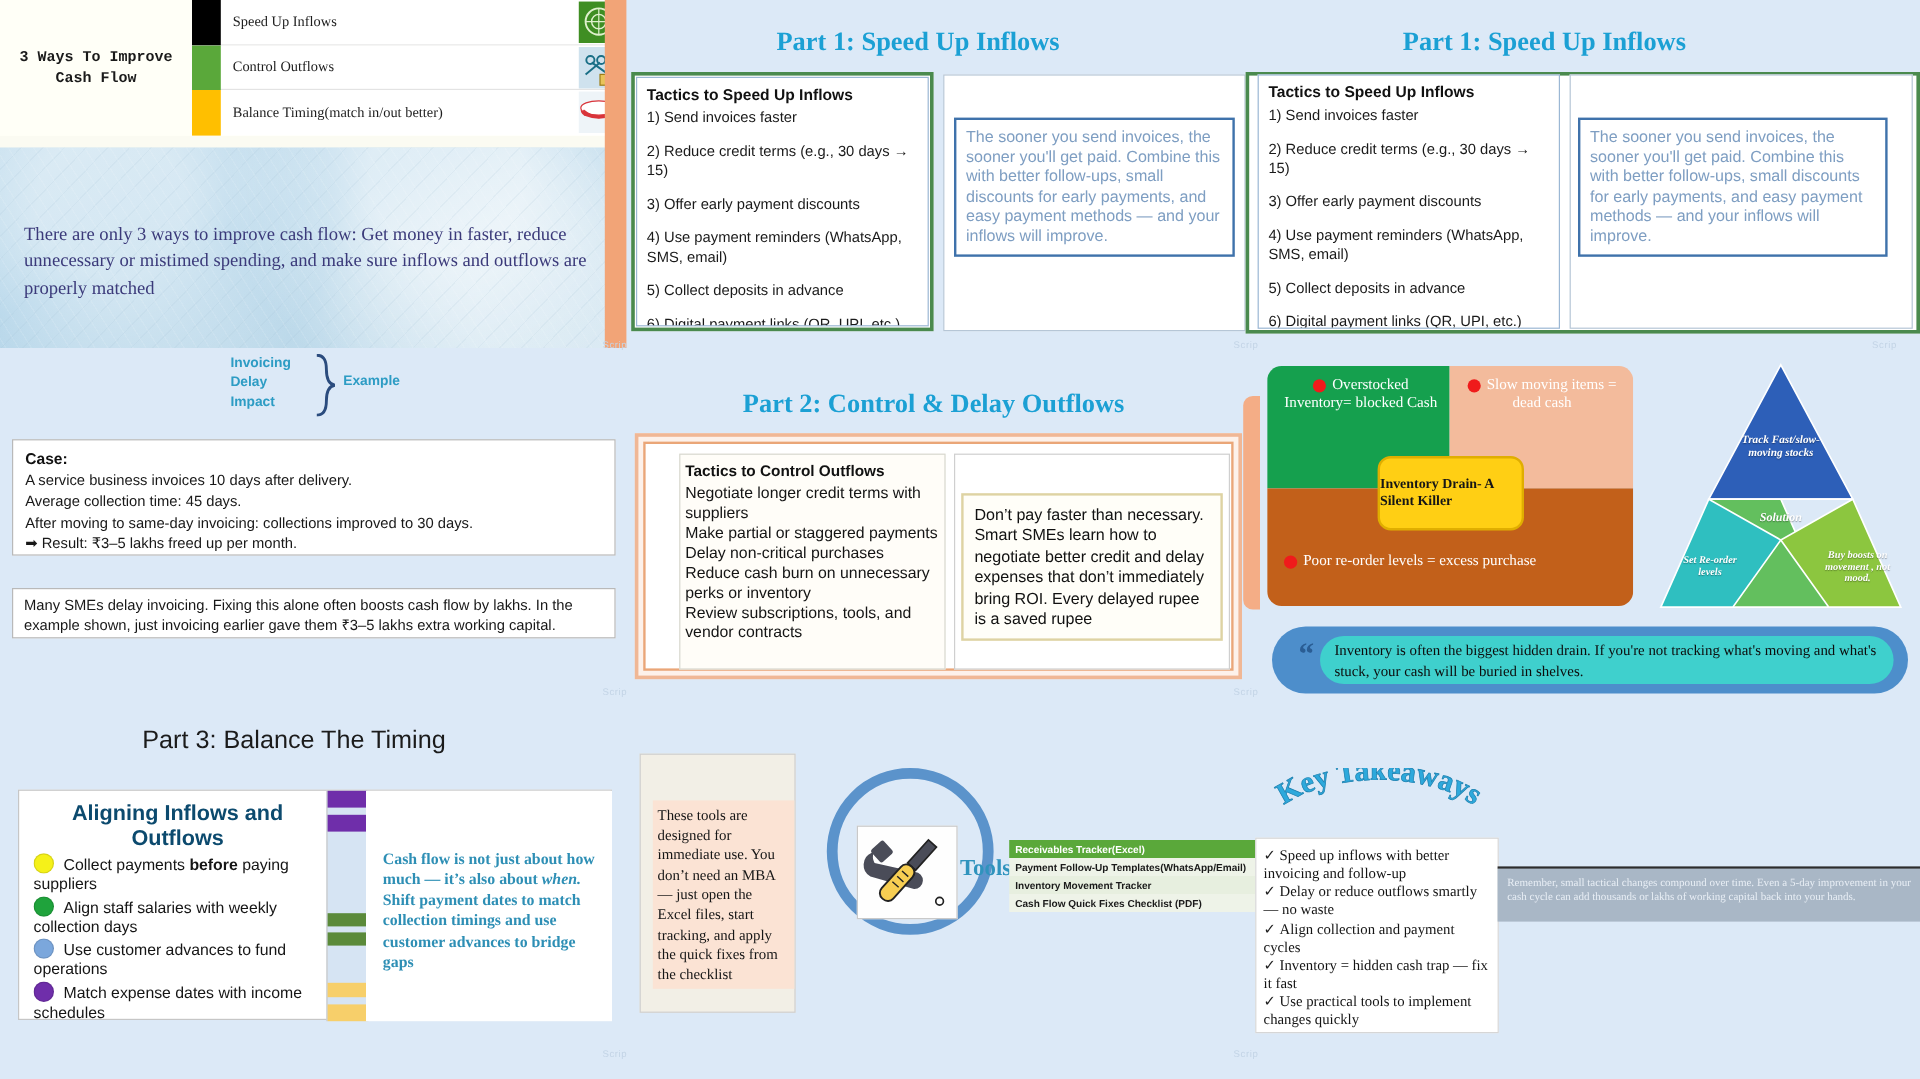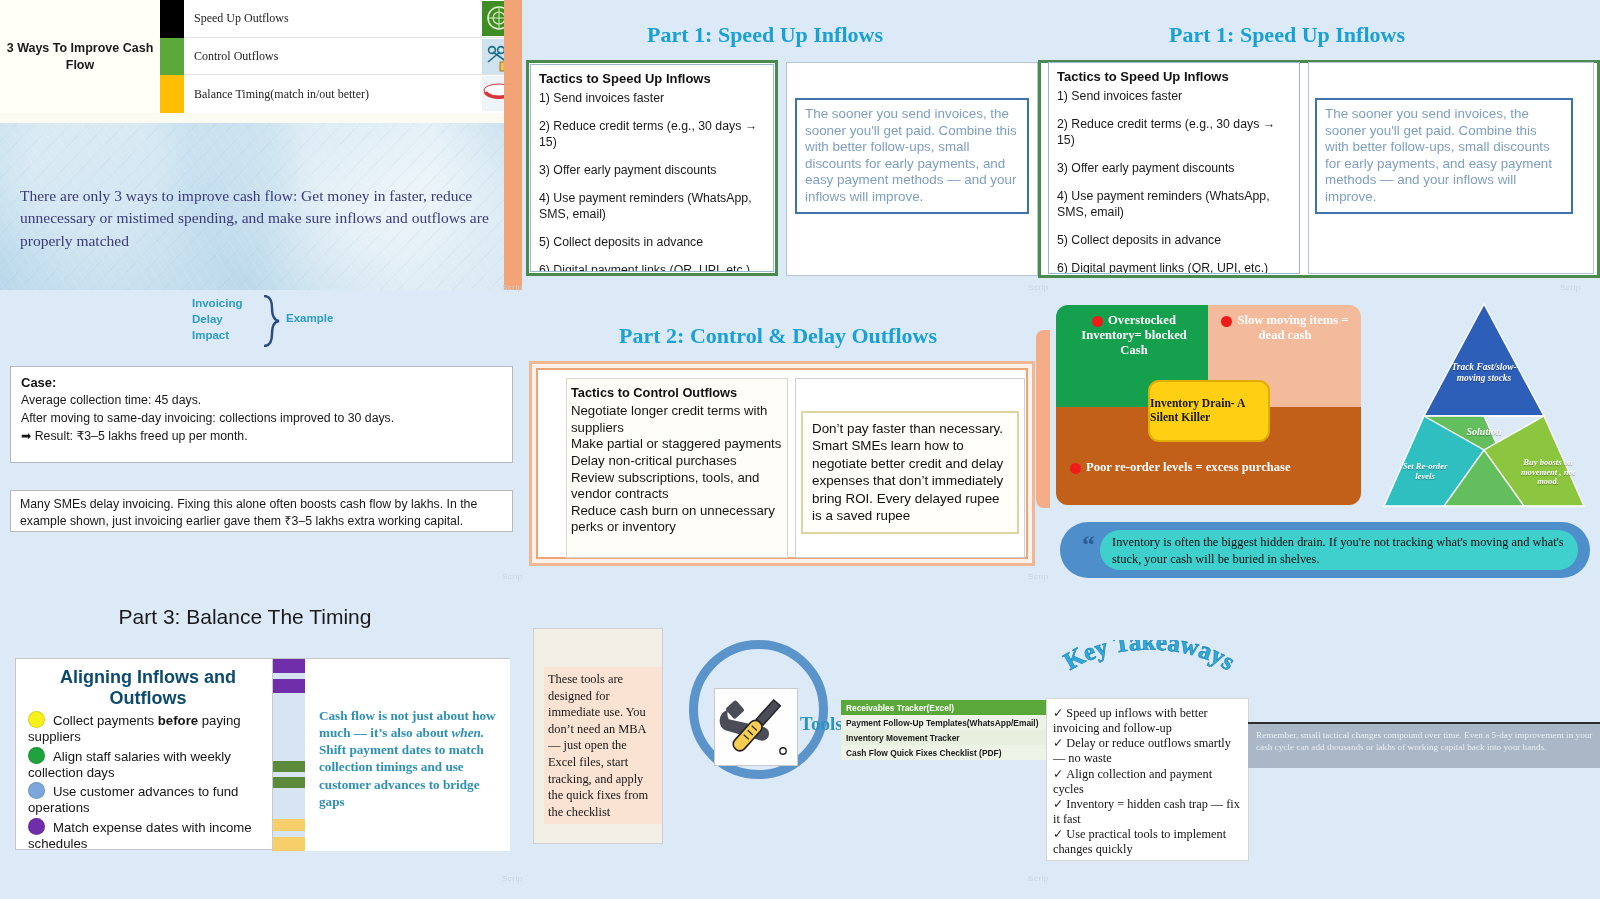--- a/index.html
+++ b/index.html
@@ -11,21 +11,21 @@
   .abs{position:absolute;box-sizing:border-box;}
 
   
   .wm{position:absolute;font-size:8px;color:#c3d4e6;letter-spacing:.5px;
       font-family:"Liberation Sans",sans-serif;pointer-events:none;}
 
   
   #slide1{left:0;top:0;width:516px;height:290px;background:#fbfbf2;overflow:hidden;}
   #s1-table{left:0;top:0;width:516px;height:113px;background:#fffff5;}
   #s1-title{left:0;top:0;width:160px;height:113px;display:flex;align-items:center;
-            justify-content:center;text-align:center;font-family:Liberation Sans, sans-serif;
+            justify-content:center;text-align:center;font-family:Liberation Mono, monospace;
             font-weight:bold;font-size:12.5px;color:#1a1a1a;background:#fffff7;line-height:1.35;padding:0 6px;}
   .s1-row{left:160px;width:356px;height:37.6px;background:#ffffff;border-bottom:1px solid #e3e3e3;}
   .s1-chip{left:0;top:0;width:24px;height:37.6px;}
   .s1-rowlabel{position:absolute;left:34px;top:50%;transform:translateY(-50%);
         font-family:"Liberation Serif",serif;font-size:12px;color:#1d1d1d;white-space:nowrap;}
   .s1-thumb{position:absolute;right:0;top:1px;width:34px;height:35px;overflow:hidden;}
 
   
   #s1-hero{left:0;top:123px;width:516px;height:177px;
      background:
@@ -62,21 +62,21 @@
   
   #p2-frame{border:3px solid #f0b795;background:#fdf1ea;}
   #p2-frame2{position:absolute;inset:4px;border:2px solid #eaa678;background:#ffffff;}
   .p2-col{background:#fffdf8;border:1px solid #d8d8cf;}
   .p2-h{font-weight:bold;font-size:12.8px;color:#111;margin-bottom:3px;}
   .p2-line{font-size:13.2px;color:#141414;line-height:1.26;}
   .p2-quote{border:2px solid #ded3a3;background:#fffef8;font-size:13.4px;color:#111;line-height:1.3;padding:7px 9px;}
 
   
   #inv{left:1056px;top:305px;width:305px;height:200px;border-radius:12px;overflow:hidden;}
-  .inv-q{position:absolute;font-family:"Liberation Serif",serif;font-weight:bold;color:#fff;
+  .inv-q{position:absolute;font-family:"Liberation Serif",serif;font-weight:normal;color:#fff;
          text-align:center;line-height:1.2;}
   .dot{display:inline-block;width:11px;height:11px;border-radius:50%;background:#ef1b1b;
        vertical-align:middle;margin-right:5px;}
   #inv-center{position:absolute;left:92px;top:75px;width:118px;height:58px;background:#ffcf14;
       border:2px solid #e0ae00;border-radius:11px;display:flex;align-items:center;justify-content:center;
       text-align:left;font-family:"Liberation Serif",serif;font-weight:bold;font-size:11.6px;color:#161616;line-height:1.25;}
 
   
   #pyr{left:1378px;top:300px;width:212px;height:210px;font-style:italic;}
   .pyr-lbl{position:absolute;font-family:"Liberation Serif",serif;font-weight:bold;color:#fff;
@@ -125,21 +125,21 @@
 </style>
 </head>
 <body>
 
 <div class="abs" id="slide1">
   <div class="abs" id="s1-table">
     <div class="abs" id="s1-title">3 Ways To Improve Cash Flow</div>
 
     <div class="abs s1-row" style="top:0;">
       <div class="abs s1-chip" style="background:#000000;"></div>
-      <span class="s1-rowlabel">Speed Up Outflows</span>
+      <span class="s1-rowlabel">Speed Up Inflows</span>
       <span class="s1-thumb">
         <svg width="34" height="35" viewBox="0 0 34 35">
             <rect width="34" height="35" fill="#3f8e23"></rect>
             <circle cx="17" cy="17" r="11" fill="none" stroke="#dff0cc" stroke-width="1.6"></circle>
             <circle cx="17" cy="17" r="6" fill="none" stroke="#dff0cc" stroke-width="1.2"></circle>
             <path d="M6 17h22M17 6v22" stroke="#dff0cc" stroke-width="1"></path>
           </svg>
       </span>
     </div>
 
@@ -216,40 +216,41 @@
   <div class="abs" style="left:0;top:18px;font-size:11.5px;font-weight:bold;color:#2d9cc4;">Delay</div>
   <div class="abs" style="left:0;top:34px;font-size:11.5px;font-weight:bold;color:#2d9cc4;">Impact</div>
   <svg class="abs" style="left:68px;top:0;" width="22" height="52">
     <path d="M4 1 Q12 1 12 13 Q12 25 19 26 Q12 27 12 39 Q12 51 4 51" stroke="#2b4c7e" stroke-width="2.4" fill="none"></path>
   </svg>
   <div class="abs" style="left:94px;top:17px;font-size:11.5px;font-weight:bold;color:#2d9cc4;">Example</div>
 </div>
 
 <div class="abs wbox" style="left:10px;top:366px;width:503px;height:97px;padding:8px 10px;">
   <div style="font-weight:bold;font-size:13px;color:#111;margin-bottom:2px;">Case:</div>
+  <div style="font-size:12.3px;color:#181818;line-height:1.45;">A service business invoices 10 days after delivery.</div>
   <div style="font-size:12.3px;color:#181818;line-height:1.45;">Average collection time: 45 days.</div>
   <div style="font-size:12.3px;color:#181818;line-height:1.45;">After moving to same-day invoicing: collections improved to 30 days.</div>
   <div style="font-size:12.3px;color:#181818;line-height:1.45;">➡ Result: ₹3–5 lakhs freed up per month.</div>
 </div>
 
 <div class="abs wbox" style="left:10px;top:490px;width:503px;height:42px;padding:5px 9px;">
   <div style="font-size:12.3px;color:#181818;line-height:1.35;">Many SMEs delay invoicing. Fixing this alone often boosts cash flow by lakhs. In the example shown, just invoicing earlier gave them ₹3–5 lakhs extra working capital.</div>
 </div>
 
 <div class="abs part-title" style="left:528px;top:323px;width:500px;font-size:22px;">Part 2: Control &amp; Delay Outflows</div>
 
 <div class="abs" id="p2-frame" style="left:529px;top:361px;width:506px;height:205px;">
   <div id="p2-frame2">
     <div class="abs p2-col" style="left:28px;top:8px;width:222px;height:180px;padding:6px 4px;overflow:hidden;">
       <div class="p2-h">Tactics to Control Outflows</div>
       <div class="p2-line">Negotiate longer credit terms with suppliers</div>
       <div class="p2-line">Make partial or staggered payments</div>
       <div class="p2-line">Delay non-critical purchases</div>
+      <div class="p2-line">Reduce cash burn on unnecessary perks or inventory</div>
       <div class="p2-line">Review subscriptions, tools, and vendor contracts</div>
-      <div class="p2-line">Reduce cash burn on unnecessary perks or inventory</div>
     </div>
     <div class="abs" style="left:257px;top:8px;width:230px;height:180px;background:#fff;border:1px solid #cfcfcf;">
       <div class="abs p2-quote" style="left:5px;top:32px;width:218px;">Don’t pay faster than necessary. Smart SMEs learn how to negotiate better credit and delay expenses that don’t immediately bring ROI. Every delayed rupee is a saved rupee</div>
     </div>
   </div>
 </div>
 <div class="abs" id="orange-strip2"></div>
 
 <div class="abs" id="inv">
   <div class="abs" style="left:0;top:0;width:152px;height:102px;background:#15a04e;"></div>

